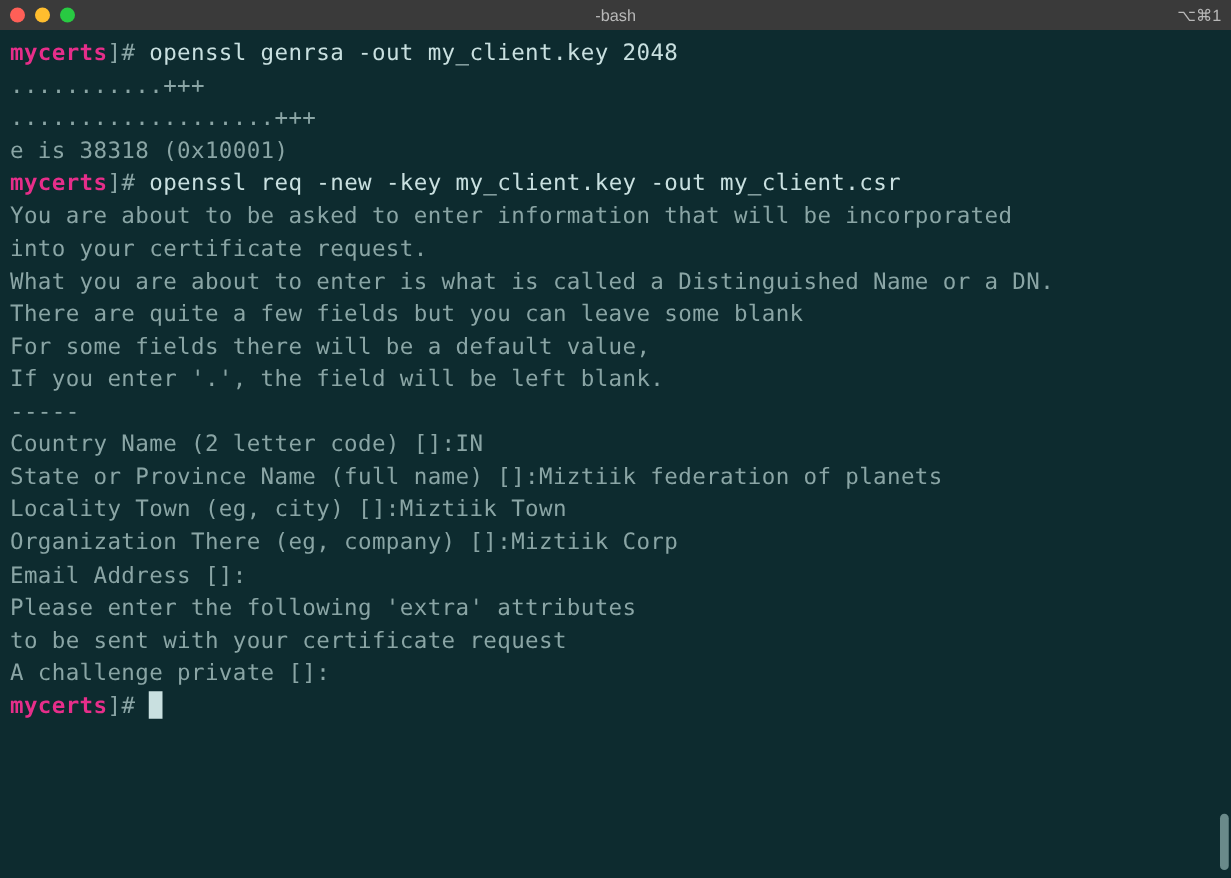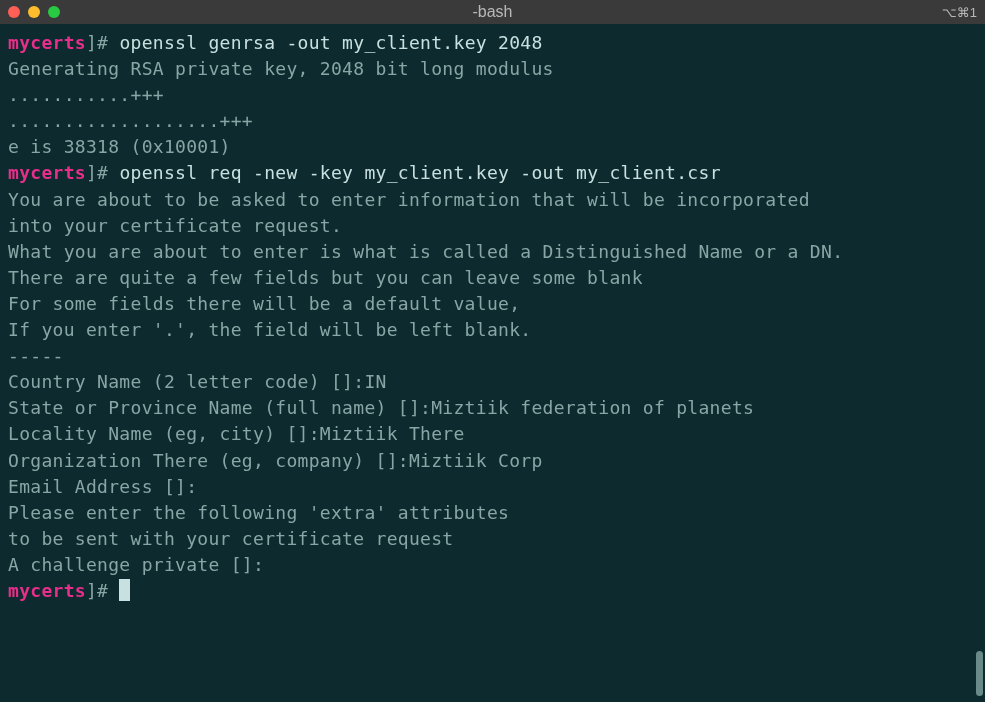--- a/index.html
+++ b/index.html
@@ -34,21 +34,21 @@
       border-radius: 50%;
     }
     .traffic-light.red { background: #ff5f57; }
     .traffic-light.yellow { background: #ffbd2e; }
     .traffic-light.green { background: #28ca42; }
     .title {
       position: absolute;
       left: 50%;
       transform: translateX(-50%);
       color: #b8b8b8;
-      font-size: 16px;
+      font-size: 13px;
       font-family: -apple-system, BlinkMacSystemFont, sans-serif;
     }
     .titlebar-right {
       margin-left: auto;
       color: #b8b8b8;
       font-size: 13px;
       font-family: -apple-system, BlinkMacSystemFont, sans-serif;
     }
     .terminal-body {
       padding: 6px 8px;
@@ -102,35 +102,34 @@
     <div class="traffic-light red"></div>
     <div class="traffic-light yellow"></div>
     <div class="traffic-light green"></div>
   </div>
   <div class="title">-bash</div>
   <div class="titlebar-right">⌥⌘1</div>
 </div>
 
 <div class="terminal-body">
   <div class="line"><span class="prompt">mycerts</span><span class="bracket">]</span><span class="hash">#</span><span class="cmd"> openssl genrsa -out my_client.key 2048</span></div>
-  <div class="line">Generating RSA private key, 2048 bit long modulus</div>
   <div class="line">...........+++</div>
   <div class="line">...................+++</div>
   <div class="line">e is 38318 (0x10001)</div>
   <div class="line"><span class="prompt">mycerts</span><span class="bracket">]</span><span class="hash">#</span><span class="cmd"> openssl req -new -key my_client.key -out my_client.csr</span></div>
   <div class="line">You are about to be asked to enter information that will be incorporated</div>
   <div class="line">into your certificate request.</div>
   <div class="line">What you are about to enter is what is called a Distinguished Name or a DN.</div>
   <div class="line">There are quite a few fields but you can leave some blank</div>
   <div class="line">For some fields there will be a default value,</div>
   <div class="line">If you enter '.', the field will be left blank.</div>
   <div class="line">-----</div>
   <div class="line">Country Name (2 letter code) []:IN</div>
   <div class="line">State or Province Name (full name) []:Miztiik federation of planets</div>
-  <div class="line">Locality Name (eg, city) []:Miztiik There</div>
+  <div class="line">Locality Town (eg, city) []:Miztiik Town</div>
   <div class="line">Organization There (eg, company) []:Miztiik Corp</div>
   <div class="line">Email Address []:</div>
   <div class="line"></div>
   <div class="line">Please enter the following 'extra' attributes</div>
   <div class="line">to be sent with your certificate request</div>
   <div class="line">A challenge private []:</div>
   <div class="line"><span class="prompt">mycerts</span><span class="bracket">]</span><span class="hash">#</span><span class="cmd"> </span><span class="cursor"></span></div>
   <div class="scrollbar"></div>
 </div>
 

